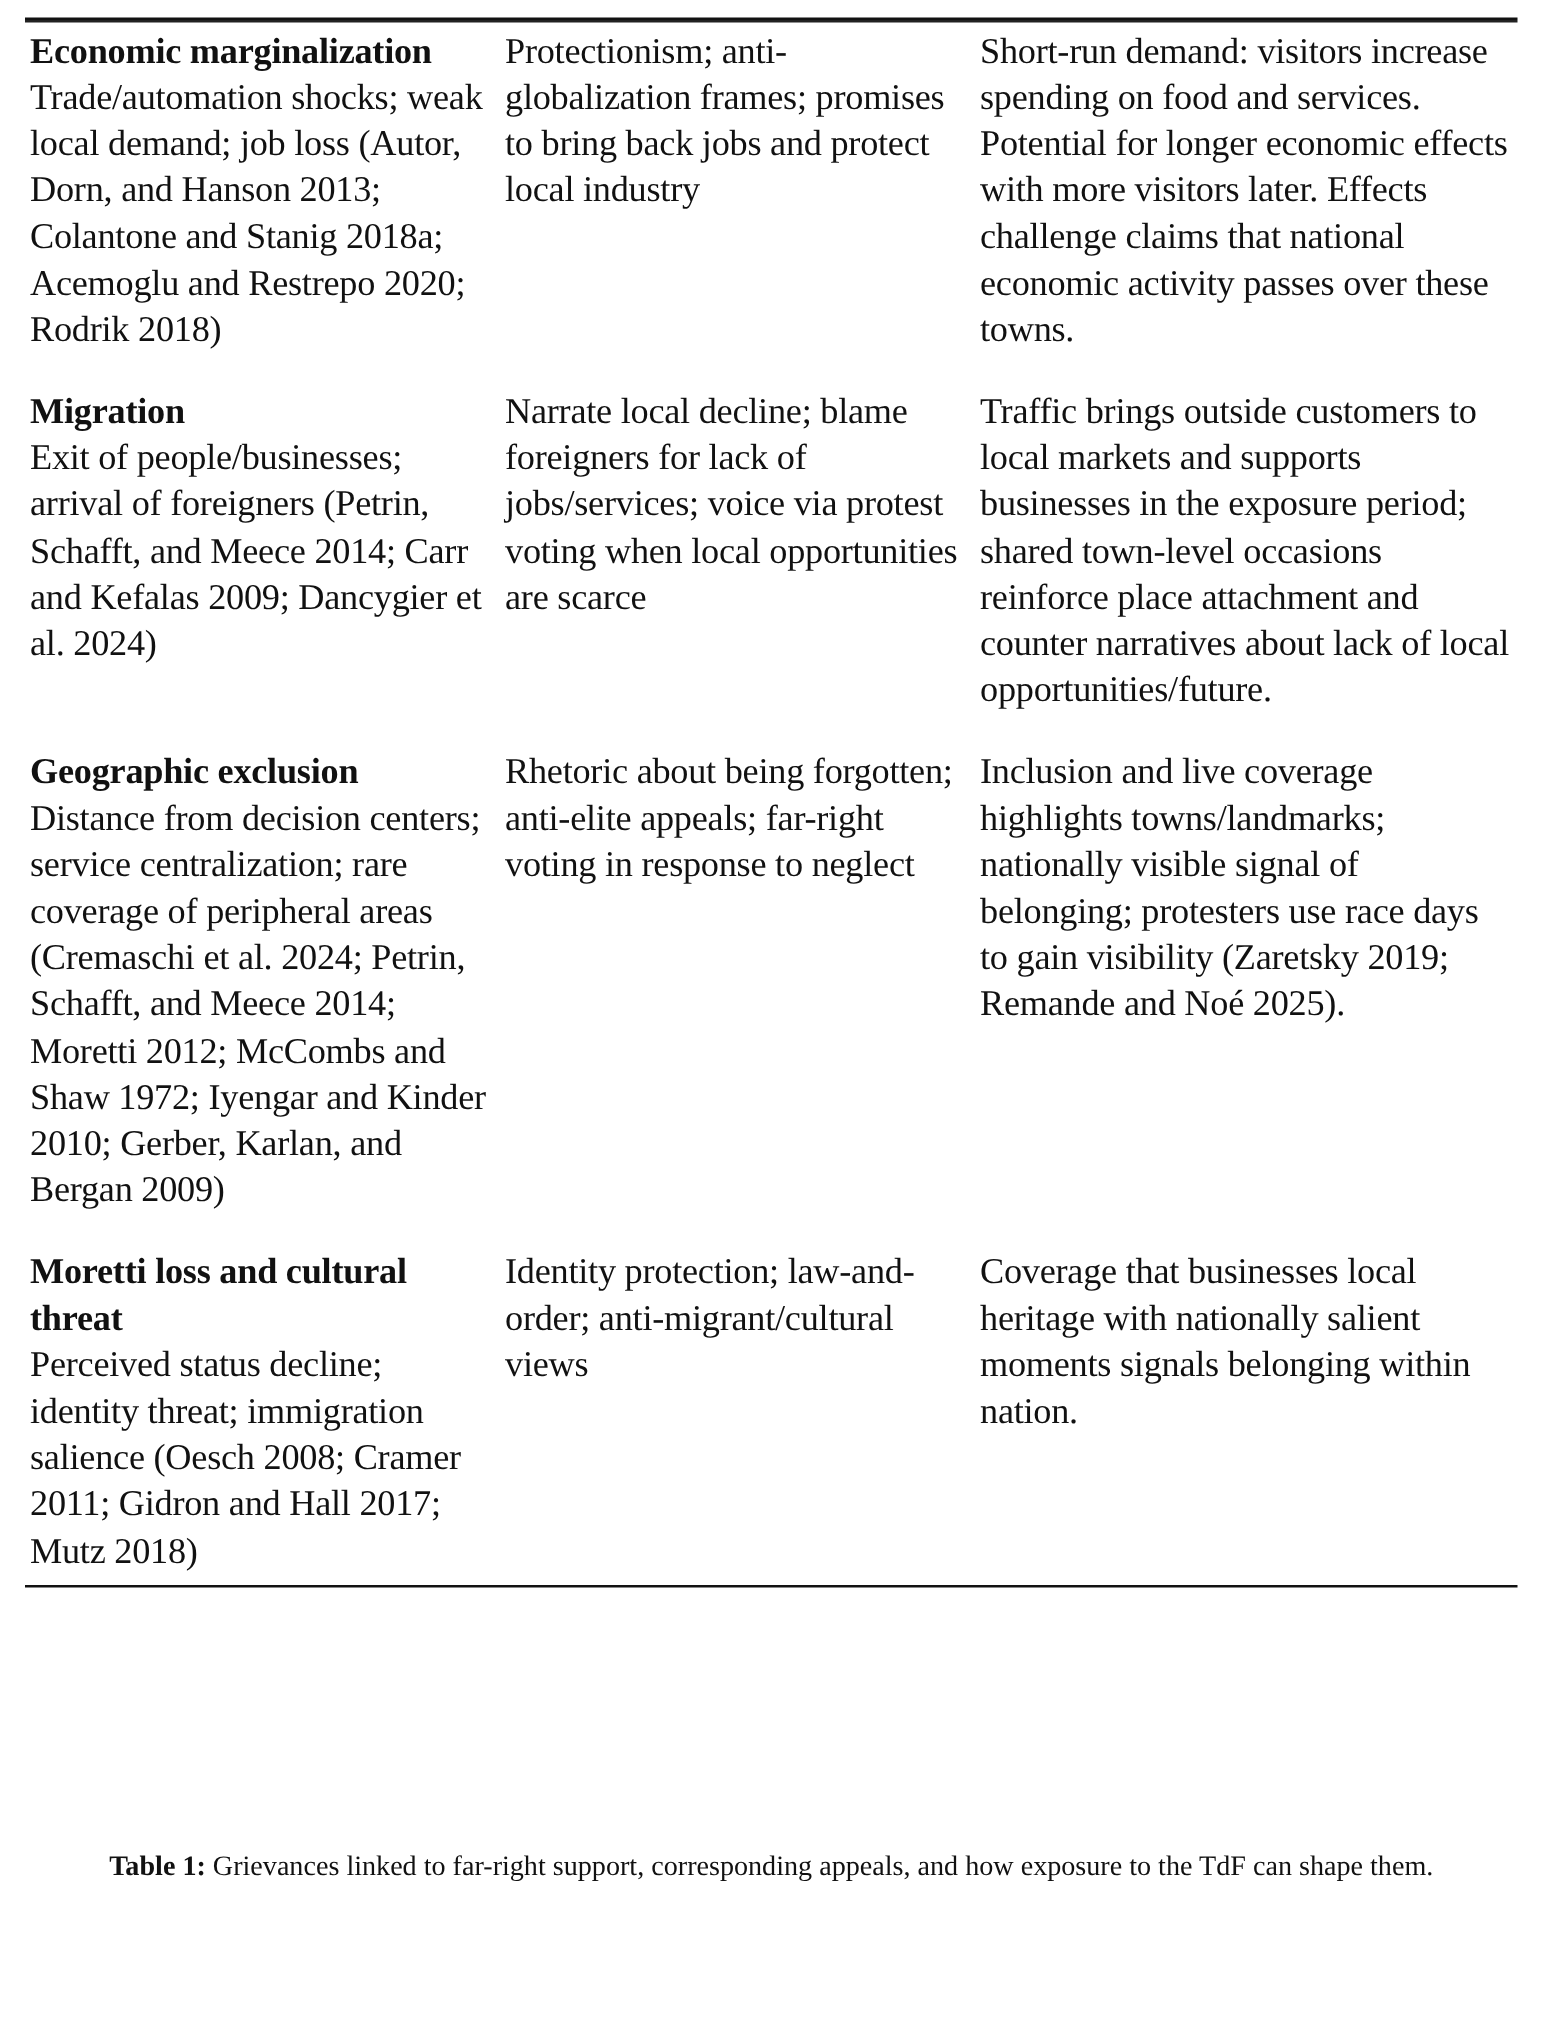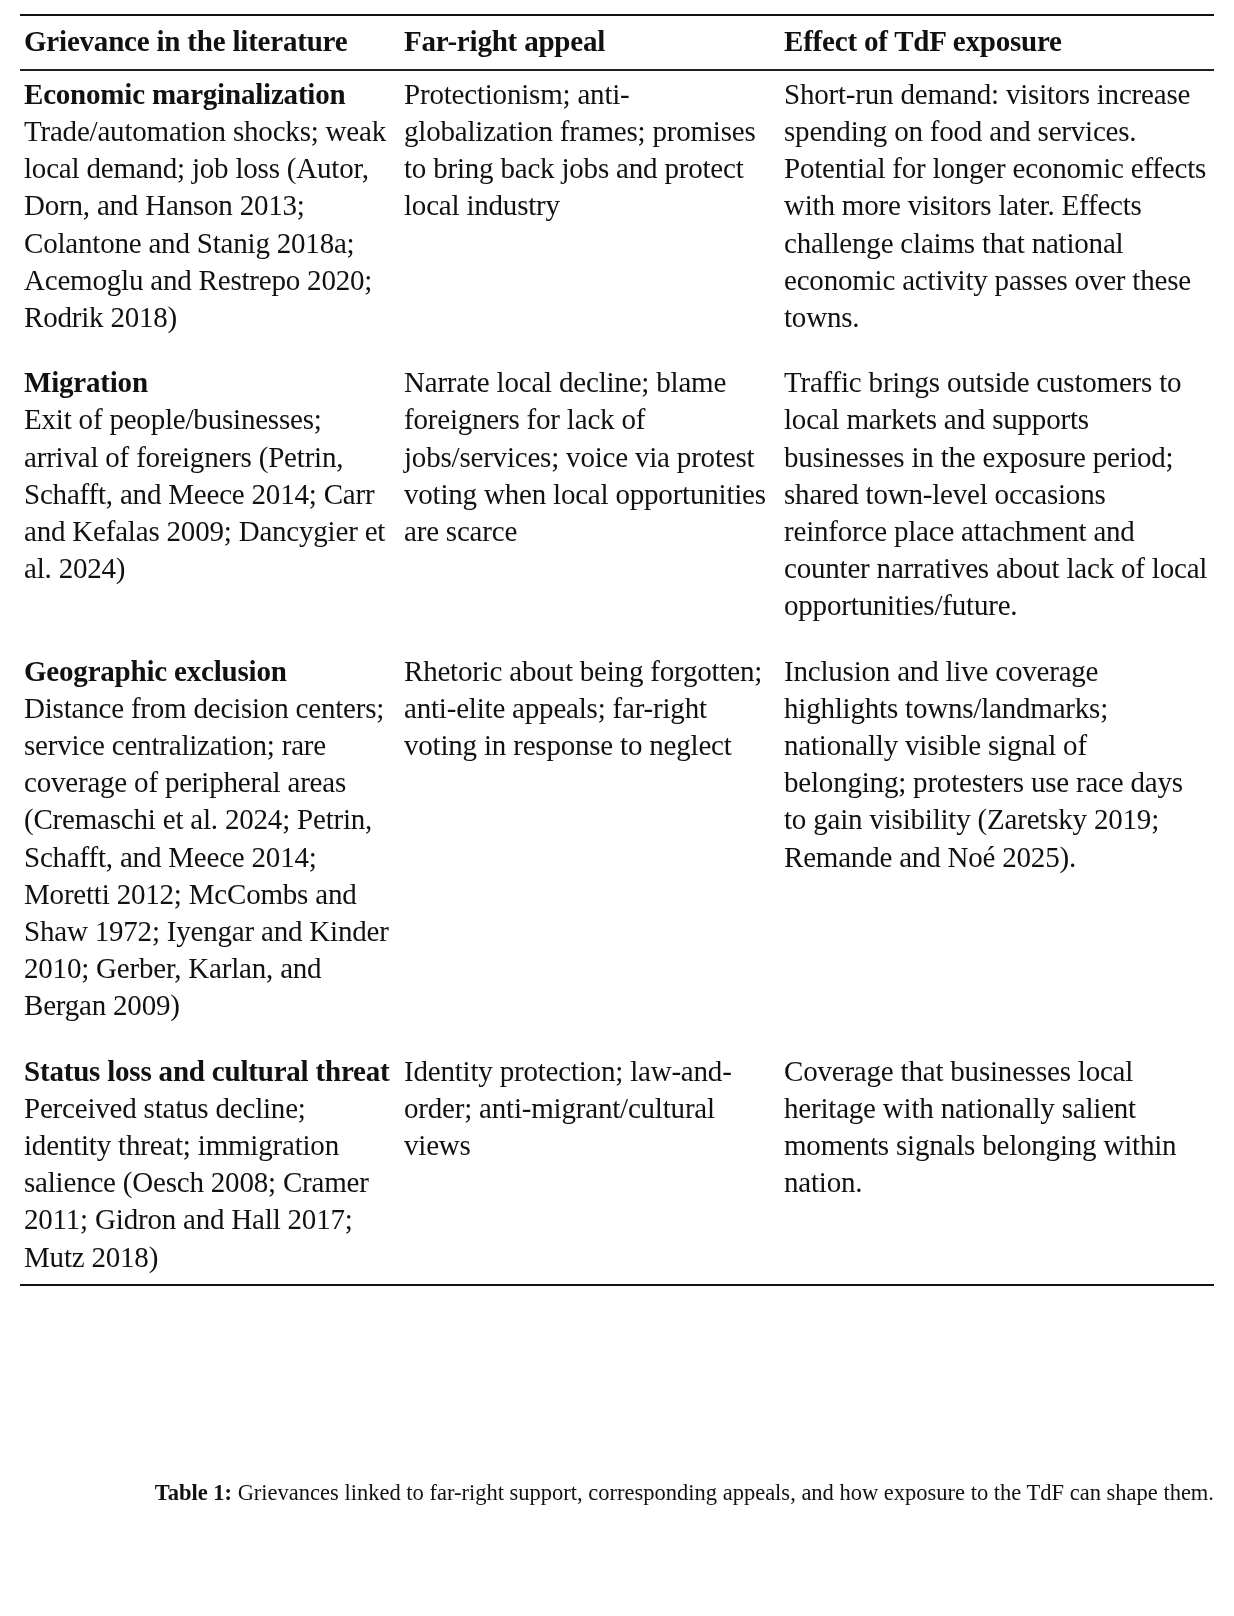--- a/index.html
+++ b/index.html
@@ -20,43 +20,29 @@
     font-size: 29px; line-height: 37.2px; letter-spacing: -0.2px;
   }
   th { font-weight: bold; padding-top: 7px; padding-bottom: 9px; }
   tbody tr td { padding-bottom: 28px; }
   tbody tr:first-child td { padding-top: 5px; margin-left: 48px; }
   tbody tr:last-child td { padding-bottom: 8px; }
   .row-title { font-weight: bold; display: block; }
   .cell-text { display: block; }
   .caption {
     position: absolute; left: 20px; top: 1478px; width: 1194px;
-    text-align: right; font-size: 22.5px; line-height: 30px;
+    text-align: center; font-size: 22.5px; line-height: 30px;
   }
   .caption .label { font-weight: bold; }
 </style>
 </head>
 <body>
 
 <div class="table-wrap">
   <div class="rule-thick"></div>
-  <table>
-    <colgroup>
-        <col class="c1">
-        <col class="c2">
-        <col class="c3">
-      </colgroup>
-    <thead>
-      <tr>
-        <th>Grievance in the literature</th>
-        <th>Far-right appeal</th>
-        <th>Effect of TdF exposure</th>
-      </tr>
-    </thead>
-  </table>
   <div class="rule-thin"></div>
   <table>
     <colgroup>
         <col class="c1">
         <col class="c2">
         <col class="c3">
       </colgroup>
     <tbody>
       <tr>
         <td>
@@ -89,21 +75,21 @@
         </td>
         <td>
             <span class="cell-text">Rhetoric about being forgotten; anti-elite appeals; far-right voting in response to neglect</span>
           </td>
         <td>
             <span class="cell-text">Inclusion and live coverage highlights towns/landmarks; nationally visible signal of belonging; protesters use race days to gain visibility (Zaretsky 2019; Remande and Noé 2025).</span>
           </td>
       </tr>
       <tr>
         <td>
-          <span class="row-title">Status loss and cultural threat</span>
+          <span class="row-title">Moretti loss and cultural threat</span>
           <span class="cell-text">Perceived status decline; identity threat; immigration salience (Oesch 2008; Cramer 2011; Gidron and Hall 2017; Mutz 2018)</span>
         </td>
         <td>
             <span class="cell-text">Identity protection; law-and-order; anti-migrant/cultural views</span>
           </td>
         <td>
             <span class="cell-text">Coverage that businesses local heritage with nationally salient moments signals belonging within nation.</span>
           </td>
       </tr>
     </tbody>

